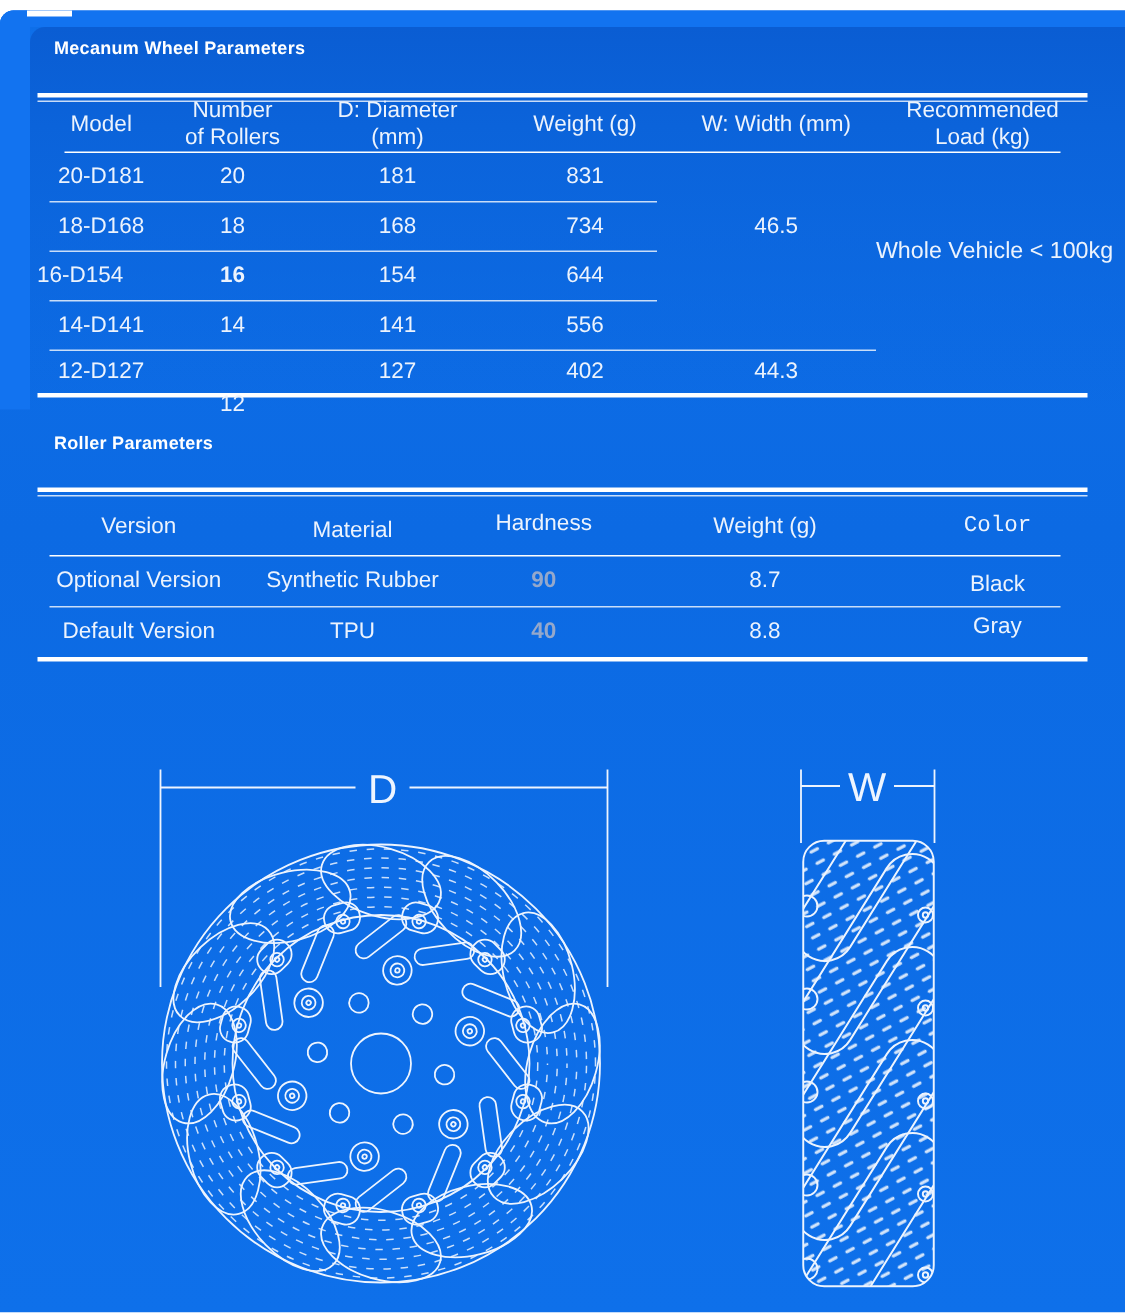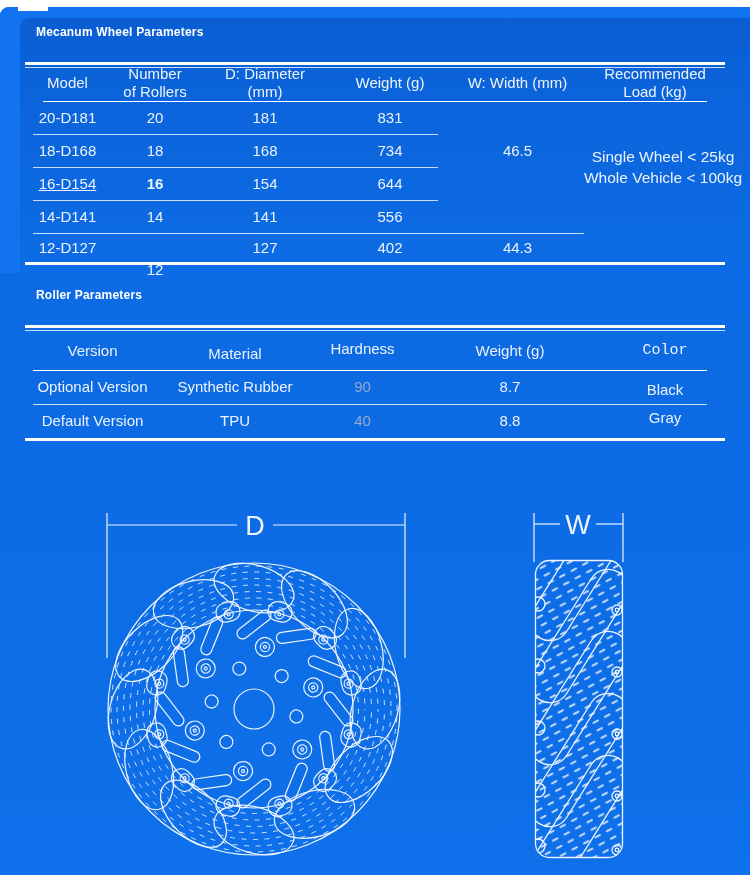--- a/index.html
+++ b/index.html
@@ -22,21 +22,21 @@
   .top-notch{position:absolute;left:18px;top:7px;width:30px;height:4px;background:#ffffff;}
   .sec-title{
     position:absolute;color:#ffffff;font-size:12px;font-weight:bold;letter-spacing:.2px;white-space:nowrap;
   }
   .rule{position:absolute;background:#ffffff;}
   .rule.soft{opacity:.78;}
   .cell{
     position:absolute;display:flex;align-items:center;justify-content:center;
     color:#ecf3fd;font-size:15px;line-height:18px;text-align:center;white-space:nowrap;
   }
-  .cell.dim{color:#95a8cb;}
+  .cell.dim{color:#95a8cb;font-weight:bold;}
   .hdr{flex-direction:column;}
   .load-cell{flex-direction:column;font-size:15.5px;line-height:21px;}
   svg{position:absolute;}
   svg .ln{stroke:#edf4fe;stroke-width:1.2;fill:none;}
   svg text{fill:#eef5ff;font-family:"Liberation Sans",sans-serif;}
 </style>
 </head>
 <body>
 
 <div class="page"></div>
@@ -82,40 +82,39 @@
 <div class="cell" style="left:25px;top:101px;width:85px;height:33px;">20-D181</div>
 <div class="cell" style="left:110px;top:101px;width:90px;height:33px;">20</div>
 <div class="cell" style="left:200px;top:101px;width:130px;height:33px;">181</div>
 <div class="cell" style="left:330px;top:101px;width:120px;height:33px;">831</div>
 
 <div class="cell" style="left:25px;top:134px;width:85px;height:33px;">18-D168</div>
 <div class="cell" style="left:110px;top:134px;width:90px;height:33px;">18</div>
 <div class="cell" style="left:200px;top:134px;width:130px;height:33px;">168</div>
 <div class="cell" style="left:330px;top:134px;width:120px;height:33px;">734</div>
 
-<div class="cell" style="left:25px;top:167px;width:85px;height:33px;text-decoration:underline;">16-D154</div>
+<div class="cell" style="left:11px;top:167px;width:85px;height:33px;">16-D154</div>
 <div class="cell" style="left:110px;top:167px;width:90px;height:33px;font-weight:bold;">16</div>
 <div class="cell" style="left:200px;top:167px;width:130px;height:33px;">154</div>
 <div class="cell" style="left:330px;top:167px;width:120px;height:33px;">644</div>
 
 <div class="cell" style="left:25px;top:200px;width:85px;height:33px;">14-D141</div>
 <div class="cell" style="left:110px;top:200px;width:90px;height:33px;">14</div>
 <div class="cell" style="left:200px;top:200px;width:130px;height:33px;">141</div>
 <div class="cell" style="left:330px;top:200px;width:120px;height:33px;">556</div>
 
 <div class="cell" style="left:25px;top:233px;width:85px;height:30px;">12-D127</div>
 <div class="cell" style="left:110px;top:233px;width:90px;height:30px;margin-top:22px;">12</div>
 <div class="cell" style="left:200px;top:233px;width:130px;height:30px;">127</div>
 <div class="cell" style="left:330px;top:233px;width:120px;height:30px;">402</div>
 
 <div class="cell" style="left:450px;top:134px;width:135px;height:33px;">46.5</div>
 <div class="cell" style="left:450px;top:233px;width:135px;height:30px;">44.3</div>
 
 <div class="cell load-cell" style="left:578px;top:101px;width:170px;height:132px;">
-  <span>Single Wheel &lt; 25kg</span>
   <span>Whole Vehicle &lt; 100kg</span>
 </div>
 
 <div class="sec-title" style="left:36px;top:288px;">Roller Parameters</div>
 
 <div class="rule" style="left:25px;top:325px;width:700px;height:3px;"></div>
 <div class="rule soft" style="left:25px;top:330px;width:700px;height:1px;"></div>
 <div class="rule" style="left:33px;top:370px;width:674px;height:1px;"></div>
 <div class="rule soft" style="left:33px;top:404px;width:674px;height:1px;"></div>
 <div class="rule" style="left:25px;top:438px;width:700px;height:3px;"></div>

